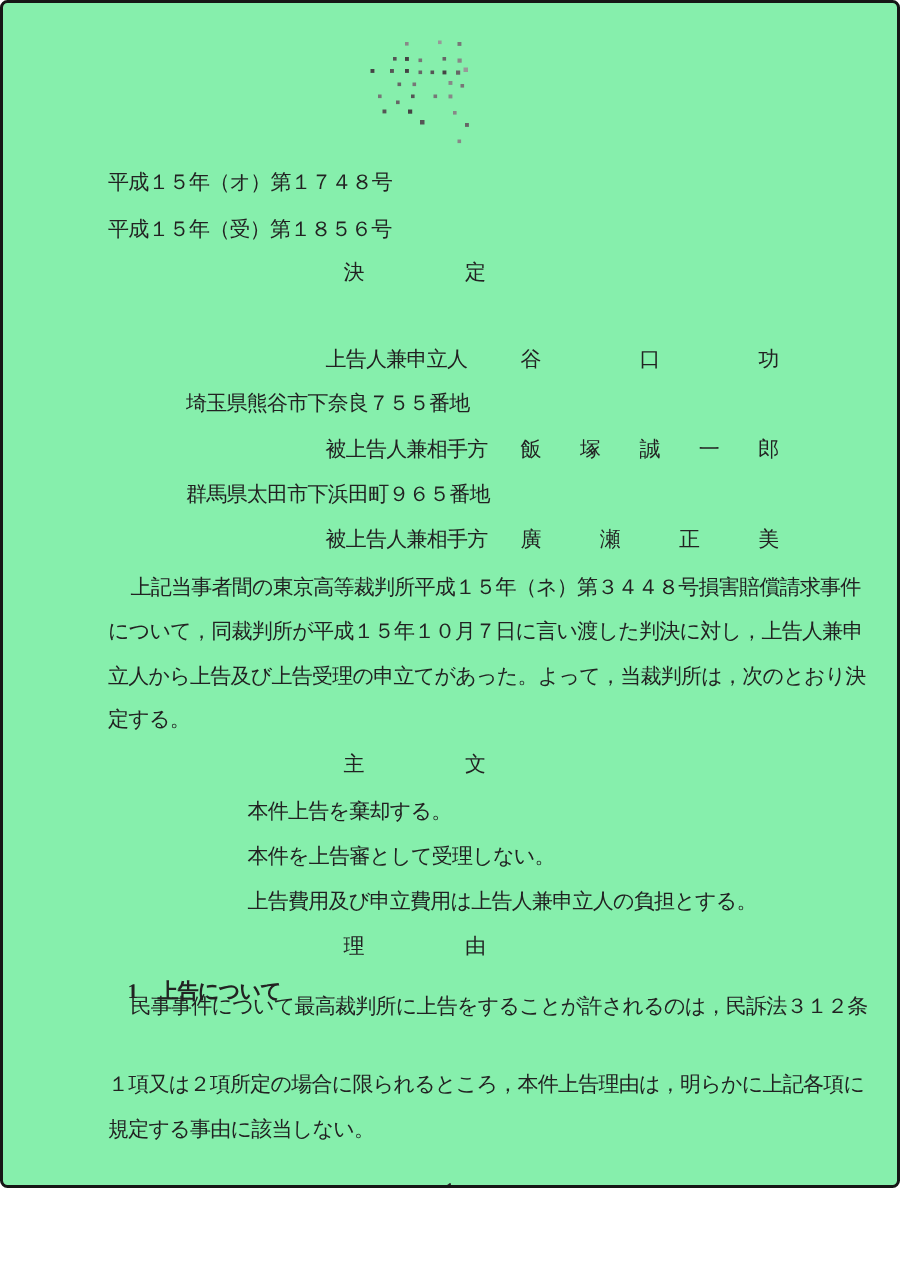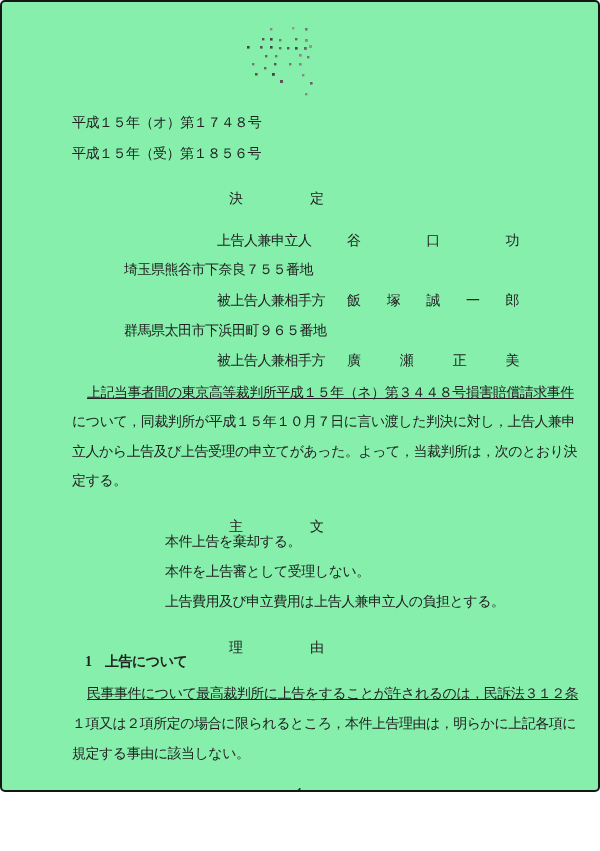--- a/index.html
+++ b/index.html
@@ -20,35 +20,35 @@
     color: #222222;
   }
   .line {
     position: absolute;
     font-size: 14px;
     letter-spacing: -0.5px;
     white-space: pre;
     line-height: 18px;
   }
   .case-number   { left: 70px; }
-  .heading       { left: 227px; margin-top: 16px; }
+  .heading       { left: 227px; }
   .address       { left: 122px; }
   .party-row     { left: 0; width: 100%; height: 18px; }
   .party-role    { position: absolute; left: 202px; top: 0; white-space: pre; margin-left: 13px; }
   .party-name {
     position: absolute;
     left: 345px;
     top: 0;
     width: 172px;
     display: inline-flex;
     justify-content: space-between;
     white-space: pre;
   }
   .body-left     { left: 70px; font-family: Liberation Mono, monospace; }
-  .body-indent   { left: 85px; text-decoration: underline; }
+  .body-indent   { left: 85px; }
   .tanebun-item  { left: 163px; }
   .section-title { left: 83px; font-weight: bold; }
   .page-number {
     position: absolute;
     left: 0;
     width: 100%;
     text-align: center;
     font-size: 13px;
     letter-spacing: 1px;
     font-family: "Liberation Mono", "DejaVu Sans Mono", monospace;
@@ -129,19 +129,19 @@
   <div class="line body-left" style="top:441px">立人から上告及び上告受理の申立てがあった。よって，当裁判所は，次のとおり決</div>
   <div class="line body-left" style="top:470px">定する。</div>
 
   <div class="line heading" style="top:500px">主　　　　　文</div>
   <div class="line tanebun-item" style="top:531px">本件上告を棄却する。</div>
   <div class="line tanebun-item" style="top:561px">本件を上告審として受理しない。</div>
   <div class="line tanebun-item" style="top:591px">上告費用及び申立費用は上告人兼申立人の負担とする。</div>
 
   <div class="line heading" style="top:621px">理　　　　　由</div>
   <div class="line section-title" style="top:651px">1　上告について</div>
-  <div class="line body-indent" style="top:683px">民事事件について最高裁判所に上告をすることが許されるのは，民訴法３１２条</div>
+  <div class="line body-indent" style="top:661px">民事事件について最高裁判所に上告をすることが許されるのは，民訴法３１２条</div>
   <div class="line body-left" style="top:713px">１項又は２項所定の場合に限られるところ，本件上告理由は，明らかに上記各項に</div>
   <div class="line body-left" style="top:743px">規定する事由に該当しない。</div>
 
   <div class="page-number" style="top:784px">- 1 -</div>
 
 </div>
 
 </body></html>

